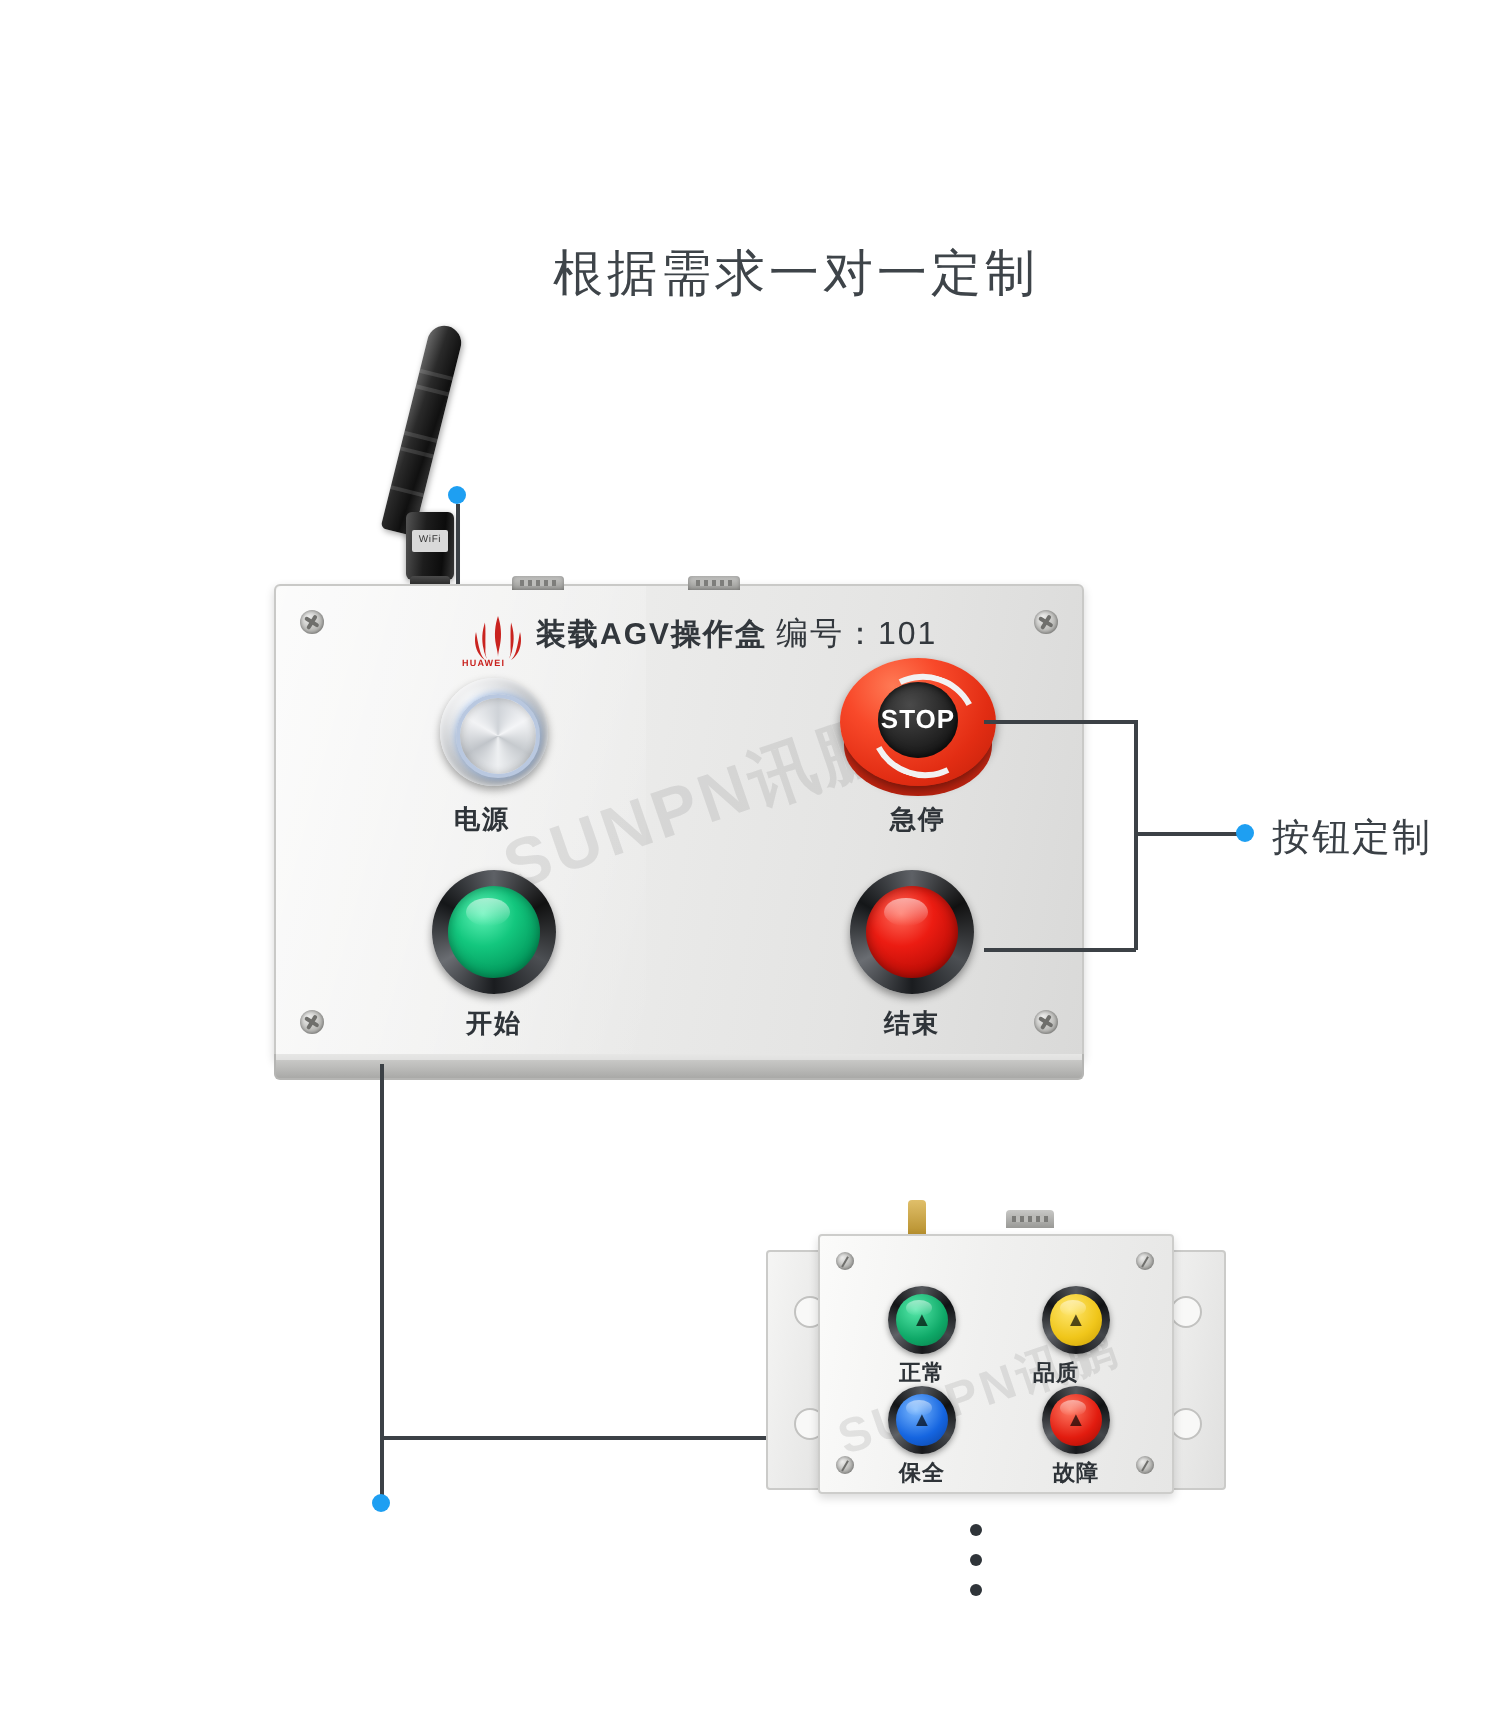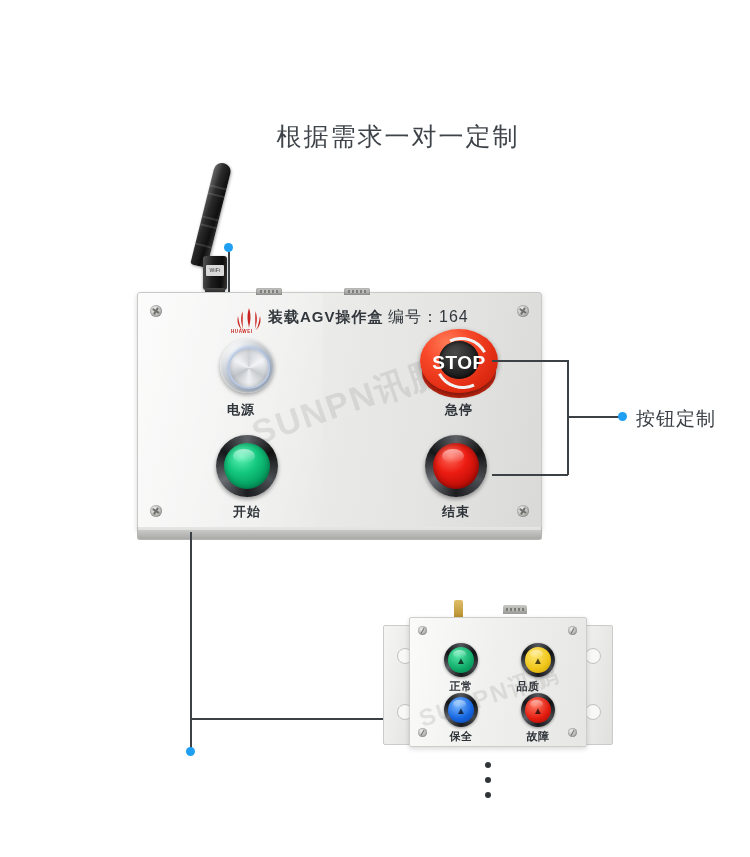--- a/index.html
+++ b/index.html
@@ -125,21 +125,21 @@
     background:radial-gradient(circle at 40% 30%,#4a4a4a,#171717 75%);
     box-shadow:inset 0 0 4px rgba(0,0,0,.9);
   }
   .btn-estop .arc{
     position:absolute;left:15px;top:8px;width:48px;height:46px;border-radius:50%;
     border:3px solid transparent;border-top-color:#f2f2f2;border-bottom-color:#f2f2f2;
     transform:rotate(18deg);
   }
   .btn-estop .stoptext{
     position:absolute;left:0;top:23px;width:78px;text-align:center;
-    font-size:19px;font-weight:bold;color:#fff;letter-spacing:.5px;
+    font-size:13px;font-weight:bold;color:#fff;letter-spacing:.5px;
     font-family:"Liberation Sans",sans-serif;
   }
 
   
   .btn-round{position:absolute;width:62px;height:62px;border-radius:50%;}
   .btn-round .bezel{
     position:absolute;left:0;top:0;width:62px;height:62px;border-radius:50%;
     background:conic-gradient(#5e6166,#111,#4c4f53,#1a1c1f,#6a6d72,#141618,#5e6166);
     box-shadow:0 2px 4px rgba(0,0,0,.4);
   }
@@ -297,21 +297,21 @@
           <path d="M30 4c-3 9-4 19-2 29 1 5 2 9 2 12 0-3 1-7 2-12 2-10 1-20-2-29z"></path>
           <path d="M19 10c-4 8-6 17-5 26 0 4 1 8 2 10-1-3-1-7 0-11 1-9 3-18 3-25z" transform="rotate(-8 22 25)"></path>
           <path d="M41 10c4 8 6 17 5 26 0 4-1 8-2 10 1-3 1-7 0-11-1-9-3-18-3-25z" transform="rotate(8 38 25)"></path>
           <path d="M8 20c-2 8-1 16 3 22 2 3 4 5 6 6-2-2-4-5-5-9-2-7-3-14-4-19z"></path>
           <path d="M52 20c2 8 1 16-3 22-2 3-4 5-6 6 2-2 4-5 5-9 2-7 3-14 4-19z"></path>
         </g>
       </svg>
     </div>
     <div class="hw-name">HUAWEI</div>
     <div class="panel-title">装载AGV操作盒</div>
-    <div class="panel-code">编号：164</div>
+    <div class="panel-code">编号：101</div>
 
     <div class="btn-power">
       <div class="ring"></div>
     </div>
     <div class="btn-label" style="left:76px;top:108px;width:54px;">电源</div>
 
     <div class="btn-estop">
       <div class="skirt"></div>
       <div class="cap"></div>
       <div class="core"></div>

